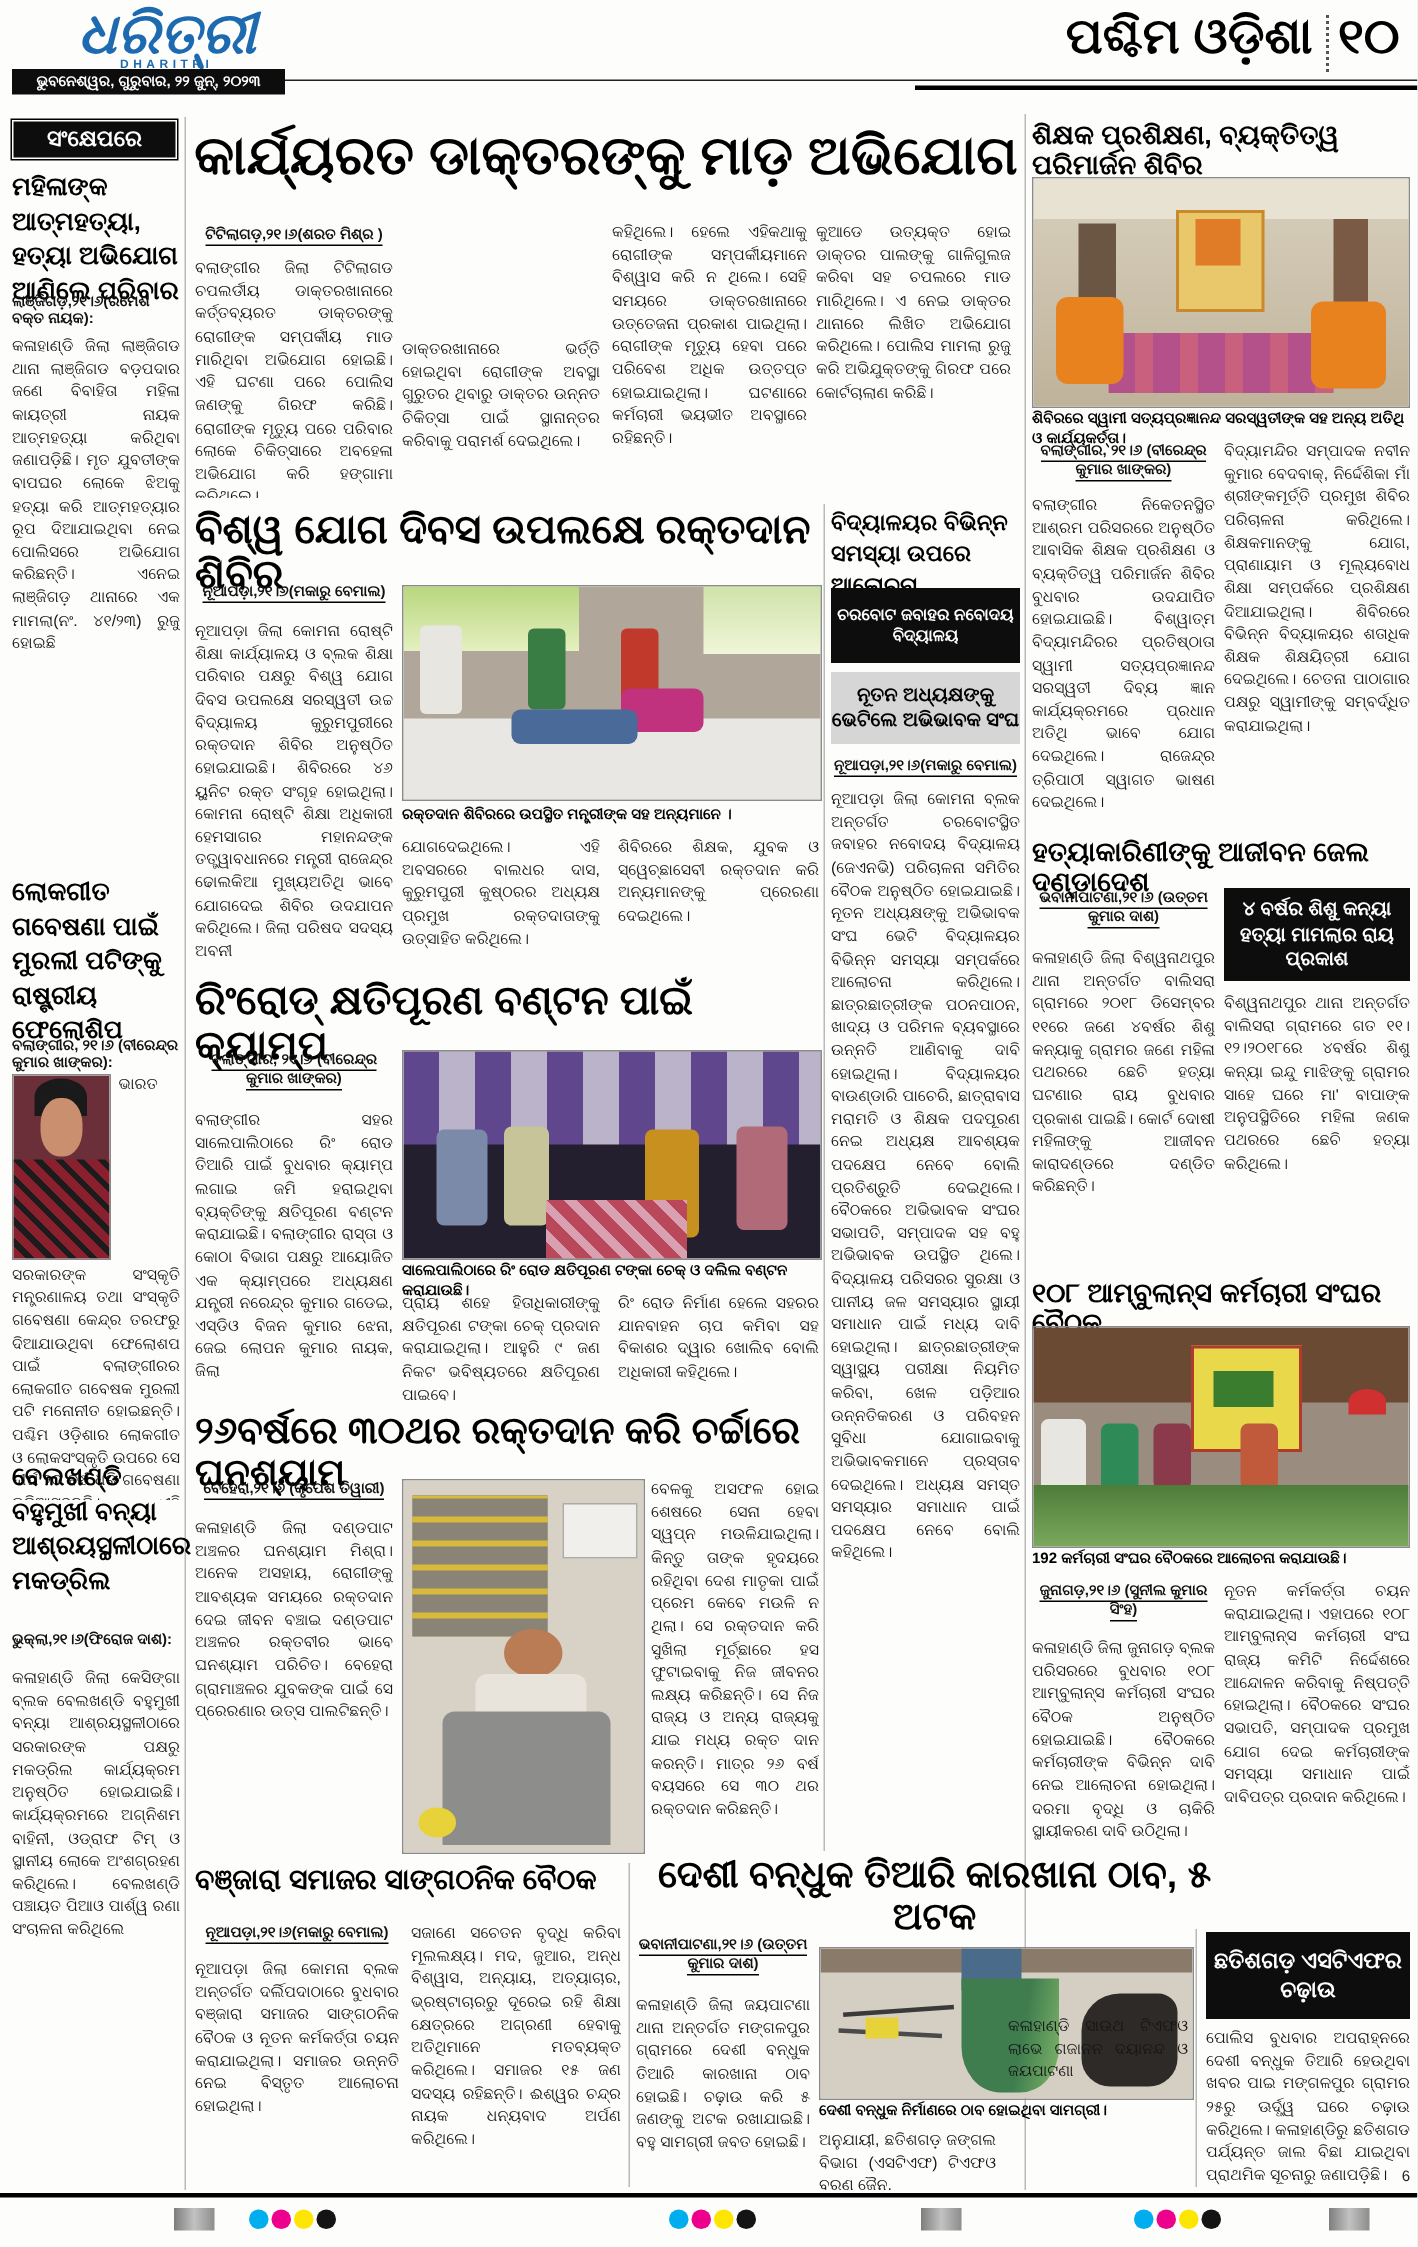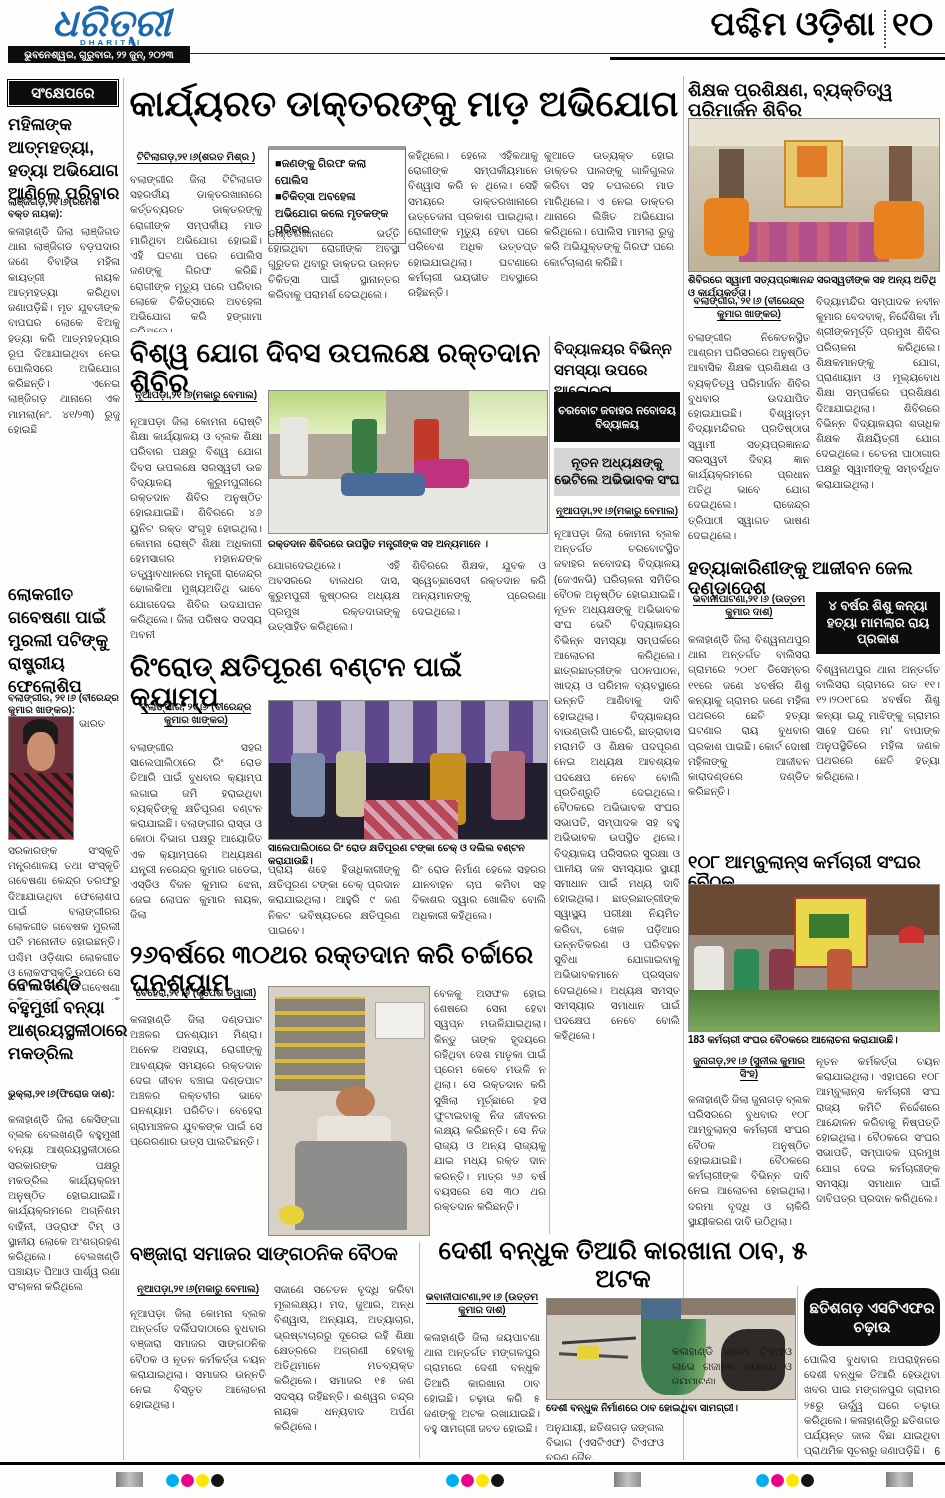--- a/index.html
+++ b/index.html
@@ -62,25 +62,21 @@
     </div>
     <div class="body-txt">ଭାରତ ସରକାରଙ୍କ ସଂସ୍କୃତି ମନ୍ତ୍ରଣାଳୟ ତଥା ସଂସ୍କୃତି ଗବେଷଣା କେନ୍ଦ୍ର ତରଫରୁ ଦିଆଯାଉଥିବା ଫେଲୋଶପ ପାଇଁ ବଲାଙ୍ଗୀରର ଲୋକଗୀତ ଗବେଷକ ମୁରଲୀ ପଟି ମନୋନୀତ ହୋଇଛନ୍ତି। ପଶ୍ଚିମ ଓଡ଼ିଶାର ଲୋକଗୀତ ଓ ଲୋକସଂସ୍କୃତି ଉପରେ ସେ ଦୀର୍ଘ ୨୦ ବର୍ଷ ଧରି ଗବେଷଣା କରିଆସୁଛନ୍ତି। ଏହି ଫେଲୋଶିପ ପାଇଁ ତାଙ୍କୁ ଅନେକ ଶୁଭେଚ୍ଛା ଜଣାଇଛନ୍ତି।</div>
   </div>
 
   <div class="abs hl" style="left:8px;top:974px;width:112px;font-size:17px;line-height:1.35;">ବେଲଖଣ୍ଡି ବହୁମୁଖୀ ବନ୍ୟା ଆଶ୍ରୟସ୍ଥଳୀଠାରେ ମକଡ୍ରିଲ</div>
   <div class="abs" style="left:8px;top:1088px;width:112px;font-size:10px;font-weight:bold;">ଭୁକ୍ଲା,୨୧।୬(ଫିରୋଜ ଦାଶ):</div>
   <div class="abs body-txt" style="left:8px;top:1112px;width:112px;height:344px;overflow:hidden;">କଳାହାଣ୍ଡି ଜିଲା କେସିଙ୍ଗା ବ୍ଲକ ବେଲଖଣ୍ଡି ବହୁମୁଖୀ ବନ୍ୟା ଆଶ୍ରୟସ୍ଥଳୀଠାରେ ସରକାରଙ୍କ ପକ୍ଷରୁ ମକଡ୍ରିଲ କାର୍ଯ୍ୟକ୍ରମ ଅନୁଷ୍ଠିତ ହୋଇଯାଇଛି। କାର୍ଯ୍ୟକ୍ରମରେ ଅଗ୍ନିଶମ ବାହିନୀ, ଓଡ୍ରାଫ ଟିମ୍ ଓ ସ୍ଥାନୀୟ ଲୋକେ ଅଂଶଗ୍ରହଣ କରିଥିଲେ। ବେଲଖଣ୍ଡି ପଞ୍ଚାୟତ ପିଆଓ ପାର୍ଶ୍ୱ ରଣା ସଂଚାଳନା କରିଥିଲେ</div>
 
   <div class="abs hl center" style="left:128px;top:84px;width:552px;font-size:36px;">କାର୍ଯ୍ୟରତ ଡାକ୍ତରଙ୍କୁ ମାଡ଼ ଅଭିଯୋଗ</div>
   <div class="abs dateline" style="left:130px;top:150px;width:132px;"><span>ଟିଟିଲାଗଡ଼,୨୧।୬(ଶରତ ମିଶ୍ର )</span></div>
-  <div class="abs body-txt" style="left:130px;top:172px;width:132px;height:160px;overflow:hidden;">ବଲାଙ୍ଗୀର ଜିଲା ଟିଟିଲାଗଡ ସହରର୍ଡୀୟ ଡାକ୍ତରଖାନାରେ କର୍ତ୍ତବ୍ୟରତ ଡାକ୍ତରଙ୍କୁ ରୋଗୀଙ୍କ ସମ୍ପର୍କୀୟ ମାଡ ମାରିଥିବା ଅଭିଯୋଗ ହୋଇଛି। ଏହି ଘଟଣା ପରେ ପୋଲିସ ଜଣଙ୍କୁ ଗିରଫ କରିଛି। ରୋଗୀଙ୍କ ମୃତ୍ୟୁ ପରେ ପରିବାର ଲୋକେ ଚିକିତ୍ସାରେ ଅବହେଳା ଅଭିଯୋଗ କରି ହଙ୍ଗାମା କରିଥିଲେ।</div>
-  <div class="abs bulletbox" style="left:268px;top:146px;width:124px;">
-    <div>■ଜଣଙ୍କୁ ଗିରଫ କଲା ପୋଲିସ</div>
-    <div>■ଚିକିତ୍ସା ଅବହେଳା ଅଭିଯୋଗ କଲେ ମୃତକଙ୍କ ପରିବାର</div>
-  </div>
+  <div class="abs body-txt" style="left:130px;top:172px;width:132px;height:160px;overflow:hidden;">ବଲାଙ୍ଗୀର ଜିଲା ଟିଟିଲାଗଡ ଚପଲର୍ଡୀୟ ଡାକ୍ତରଖାନାରେ କର୍ତ୍ତବ୍ୟରତ ଡାକ୍ତରଙ୍କୁ ରୋଗୀଙ୍କ ସମ୍ପର୍କୀୟ ମାଡ ମାରିଥିବା ଅଭିଯୋଗ ହୋଇଛି। ଏହି ଘଟଣା ପରେ ପୋଲିସ ଜଣଙ୍କୁ ଗିରଫ କରିଛି। ରୋଗୀଙ୍କ ମୃତ୍ୟୁ ପରେ ପରିବାର ଲୋକେ ଚିକିତ୍ସାରେ ଅବହେଳା ଅଭିଯୋଗ କରି ହଙ୍ଗାମା କରିଥିଲେ।</div>
   <div class="abs body-txt" style="left:268px;top:226px;width:132px;height:106px;overflow:hidden;">ଡାକ୍ତରଖାନାରେ ଭର୍ତ୍ତି ହୋଇଥିବା ରୋଗୀଙ୍କ ଅବସ୍ଥା ଗୁରୁତର ଥିବାରୁ ଡାକ୍ତର ଉନ୍ନତ ଚିକିତ୍ସା ପାଇଁ ସ୍ଥାନାନ୍ତର କରିବାକୁ ପରାମର୍ଶ ଦେଇଥିଲେ।</div>
   <div class="abs body-txt" style="left:408px;top:148px;width:130px;height:184px;overflow:hidden;">କହିଥିଲେ। ହେଲେ ଏହିକଥାକୁ ରୋଗୀଙ୍କ ସମ୍ପର୍କୀୟମାନେ ବିଶ୍ୱାସ କରି ନ ଥିଲେ। ସେହି ସମୟରେ ଡାକ୍ତରଖାନାରେ ଉତ୍ତେଜନା ପ୍ରକାଶ ପାଇଥିଲା। ରୋଗୀଙ୍କ ମୃତ୍ୟୁ ହେବା ପରେ ପରିବେଶ ଅଧିକ ଉତ୍ତପ୍ତ ହୋଇଯାଇଥିଲା। ଘଟଣାରେ କର୍ମଚାରୀ ଭୟଭୀତ ଅବସ୍ଥାରେ ରହିଛନ୍ତି।</div>
   <div class="abs body-txt" style="left:544px;top:148px;width:130px;height:184px;overflow:hidden;">କୁଆଡେ ଉତ୍ୟକ୍ତ ହୋଇ ଡାକ୍ତର ପାଲଙ୍କୁ ଗାଳିଗୁଲଜ କରିବା ସହ ଚପଲରେ ମାଡ ମାରିଥିଲେ। ଏ ନେଇ ଡାକ୍ତର ଥାନାରେ ଲିଖିତ ଅଭିଯୋଗ କରିଥିଲେ। ପୋଲିସ ମାମଲା ରୁଜୁ କରି ଅଭିଯୁକ୍ତଙ୍କୁ ଗିରଫ ପରେ କୋର୍ଟଚାଲାଣ କରିଛି।</div>
 
   <div class="abs hl" style="left:130px;top:338px;width:416px;font-size:27px;">ବିଶ୍ୱ ଯୋଗ ଦିବସ ଉପଲକ୍ଷେ ରକ୍ତଦାନ ଶିବିର</div>
   <div class="abs dateline" style="left:130px;top:388px;width:132px;"><span>ନୂଆପଡ଼ା,୨୧।୬(ମକାରୁ ବେମାଲ)</span></div>
   <div class="abs body-txt" style="left:130px;top:414px;width:132px;height:238px;overflow:hidden;">ନୂଆପଡ଼ା ଜିଲା କୋମନା ରୋଷ୍ଟି ଶିକ୍ଷା କାର୍ଯ୍ୟାଳୟ ଓ ବ୍ଲକ ଶିକ୍ଷା ପରିବାର ପକ୍ଷରୁ ବିଶ୍ୱ ଯୋଗ ଦିବସ ଉପଲକ୍ଷେ ସରସ୍ୱତୀ ଉଚ୍ଚ ବିଦ୍ୟାଳୟ କୁରୁମପୁରୀରେ ରକ୍ତଦାନ ଶିବିର ଅନୁଷ୍ଠିତ ହୋଇଯାଇଛି। ଶିବିରରେ ୪୬ ୟୁନିଟ ରକ୍ତ ସଂଗୃହ ହୋଇଥିଲା। କୋମନା ରୋଷ୍ଟି ଶିକ୍ଷା ଅଧିକାରୀ ହେମସାଗର ମହାନନ୍ଦଙ୍କ ତତ୍ତ୍ୱାବଧାନରେ ମନ୍ତ୍ରୀ ରାଜେନ୍ଦ୍ର ଢୋଲକିଆ ମୁଖ୍ୟଅତିଥି ଭାବେ ଯୋଗଦେଇ ଶିବିର ଉଦଯାପନ କରିଥିଲେ। ଜିଲା ପରିଷଦ ସଦସ୍ୟ ଅବନୀ</div>
   <div class="photo" style="left:268px;top:390px;width:278px;height:142px;">
     <div class="pd" style="left:0;top:0;width:100%;height:100%;background:#b0a79a;"></div>
     <div class="pd" style="left:0;top:0;width:42%;height:30%;background:linear-gradient(#b8d77e,#e4f0c0);"></div>
@@ -147,21 +143,21 @@
     <div class="pd" style="left:6%;top:40%;width:30%;height:3px;background:#3a3a3a;transform:rotate(-4deg);"></div>
     <div class="pd" style="left:5%;top:55%;width:28%;height:3px;background:#4a4a4a;transform:rotate(3deg);"></div>
     <div class="pd" style="left:12%;top:46%;width:9%;height:14%;background:#e8d23a;"></div>
     <div class="pd" style="left:38%;top:20%;width:26%;height:76%;background:linear-gradient(100deg,#3f7d4e 60%,#7fb56a);border-radius:0 0 40% 40%;"></div>
     <div class="pd" style="left:70%;top:30%;width:26%;height:62%;background:#2e2a28;border-radius:40% 20% 30% 30%;"></div>
   </div>
   <div class="abs caption" style="left:546px;top:1402px;width:248px;">ଦେଶୀ ବନ୍ଧୁକ ନିର୍ମାଣରେ ଠାବ ହୋଇଥିବା ସାମଗ୍ରୀ।</div>
   <div class="abs body-txt" style="left:546px;top:1420px;width:118px;height:40px;overflow:hidden;">ଅନୁଯାୟୀ, ଛତିଶଗଡ଼ ଜଙ୍ଗଲ ବିଭାଗ (ଏସଟିଏଫ) ଟିଏଫଓ ବରୁଣ ଜୈନ,</div>
   <div class="abs body-txt" style="left:672px;top:1344px;width:120px;height:40px;overflow:hidden;">କଳାହାଣ୍ଡି ସାଉଥ ଟିଏଫଓ ଲାଭେ ଗଜାନନ ଦୟାନନ୍ଦ ଓ ଜୟପାଟଣା</div>
 
-  <div class="abs blackbox" style="left:804px;top:1288px;width:136px;height:58px;font-size:15px;border-radius:15px;">ଛତିଶଗଡ଼ ଏସଟିଏଫର ଚଢ଼ାଉ</div>
+  <div class="abs blackbox" style="left:804px;top:1288px;width:136px;height:58px;font-size:15px;">ଛତିଶଗଡ଼ ଏସଟିଏଫର ଚଢ଼ାଉ</div>
   <div class="abs body-txt" style="left:804px;top:1352px;width:136px;height:106px;overflow:hidden;">ପୋଲିସ ବୁଧବାର ଅପରାହ୍ନରେ ଦେଶୀ ବନ୍ଧୁକ ତିଆରି ହେଉଥିବା ଖବର ପାଇ ମଙ୍ଗଳପୁର ଗ୍ରାମର ୨୫ରୁ ଊର୍ଦ୍ଧ୍ୱ ଘରେ ଚଢ଼ାଉ କରିଥିଲେ। କଳାହାଣ୍ଡିରୁ ଛତିଶଗଡ ପର୍ଯ୍ୟନ୍ତ ଜାଲ ବିଛା ଯାଇଥିବା ପ୍ରାଥମିକ ସୂଚନାରୁ ଜଣାପଡ଼ିଛି।</div>
 
   <div class="abs hl" style="left:688px;top:80px;width:252px;font-size:18px;">ଶିକ୍ଷକ ପ୍ରଶିକ୍ଷଣ, ବ୍ୟକ୍ତିତ୍ୱ ପରିମାର୍ଜନ ଶିବିର</div>
   <div class="photo" style="left:688px;top:118px;width:250px;height:152px;">
     <div class="pd" style="left:0;top:0;width:100%;height:100%;background:linear-gradient(#d8d0bd,#bfb29a);"></div>
     <div class="pd" style="left:0;top:0;width:100%;height:18%;background:#e8e2d2;"></div>
     <div class="pd" style="left:12%;top:20%;width:10%;height:40%;background:#6b5643;"></div>
     <div class="pd" style="left:80%;top:18%;width:9%;height:44%;background:#7a5a44;"></div>
     <div class="pd" style="left:38%;top:14%;width:22%;height:42%;background:#e8c86a;border:2px solid #c98a2e;"></div>
     <div class="pd" style="left:43%;top:18%;width:12%;height:20%;background:#e07b28;"></div>
@@ -186,21 +182,21 @@
     <div class="pd" style="left:0;top:0;width:100%;height:34%;background:#6b4a33;"></div>
     <div class="pd" style="left:42%;top:8%;width:28%;height:46%;background:#e8d84a;border:2px solid #b03a2e;"></div>
     <div class="pd" style="left:48%;top:20%;width:16%;height:16%;background:#3a7d2e;"></div>
     <div class="pd" style="left:2%;top:42%;width:12%;height:34%;background:#e8e6e0;border-radius:5px;"></div>
     <div class="pd" style="left:18%;top:44%;width:10%;height:32%;background:#2e8b57;border-radius:5px;"></div>
     <div class="pd" style="left:32%;top:44%;width:10%;height:30%;background:#8a3a4a;border-radius:5px;"></div>
     <div class="pd" style="left:55%;top:44%;width:10%;height:30%;background:#c05a3a;border-radius:5px;"></div>
     <div class="pd" style="left:84%;top:28%;width:10%;height:12%;background:#d03030;border-radius:50% 50% 0 0;"></div>
     <div class="pd" style="left:0;top:72%;width:100%;height:28%;background:linear-gradient(#4e7d3a,#7aa85c);"></div>
   </div>
-  <div class="abs caption" style="left:688px;top:1034px;width:252px;">183 କର୍ମଚାରୀ ସଂଘର ବୈଠକରେ ଆଲୋଚନା କରାଯାଉଛି।</div>
+  <div class="abs caption" style="left:688px;top:1034px;width:252px;">192 କର୍ମଚାରୀ ସଂଘର ବୈଠକରେ ଆଲୋଚନା କରାଯାଉଛି।</div>
   <div class="abs dateline" style="left:688px;top:1054px;width:122px;"><span>ଜୁନାଗଡ଼,୨୧।୬ (ସୁନୀଲ କୁମାର ସିଂହ)</span></div>
   <div class="abs body-txt" style="left:688px;top:1092px;width:122px;height:188px;overflow:hidden;">କଳାହାଣ୍ଡି ଜିଲା ଜୁନାଗଡ଼ ବ୍ଲକ ପରିସରରେ ବୁଧବାର ୧୦୮ ଆମ୍ବୁଲାନ୍ସ କର୍ମଚାରୀ ସଂଘର ବୈଠକ ଅନୁଷ୍ଠିତ ହୋଇଯାଇଛି। ବୈଠକରେ କର୍ମଚାରୀଙ୍କ ବିଭିନ୍ନ ଦାବି ନେଇ ଆଲୋଚନା ହୋଇଥିଲା। ଦରମା ବୃଦ୍ଧି ଓ ଚାକିରି ସ୍ଥାୟୀକରଣ ଦାବି ଉଠିଥିଲା।</div>
   <div class="abs body-txt" style="left:816px;top:1054px;width:124px;height:226px;overflow:hidden;">ନୂତନ କର୍ମକର୍ତ୍ତା ଚୟନ କରାଯାଇଥିଲା। ଏହାପରେ ୧୦୮ ଆମ୍ବୁଲାନ୍ସ କର୍ମଚାରୀ ସଂଘ ରାଜ୍ୟ କମିଟି ନିର୍ଦ୍ଦେଶରେ ଆନ୍ଦୋଳନ କରିବାକୁ ନିଷ୍ପତ୍ତି ହୋଇଥିଲା। ବୈଠକରେ ସଂଘର ସଭାପତି, ସମ୍ପାଦକ ପ୍ରମୁଖ ଯୋଗ ଦେଇ କର୍ମଚାରୀଙ୍କ ସମସ୍ୟା ସମାଧାନ ପାଇଁ ଦାବିପତ୍ର ପ୍ରଦାନ କରିଥିଲେ।</div>
 
   <div class="abs" style="left:905px;top:1446px;width:35px;font-size:10px;text-align:right;color:#222;">6</div>
   <div class="abs" style="left:0;top:1462px;width:945px;height:3px;background:#000;"></div>
 
   <div class="abs grayswatch" style="left:116px;top:1472px;"></div>
   <div class="abs" style="left:166px;top:1473px;">
     <span class="dot c"></span><span class="dot m"></span><span class="dot y"></span><span class="dot k"></span>

